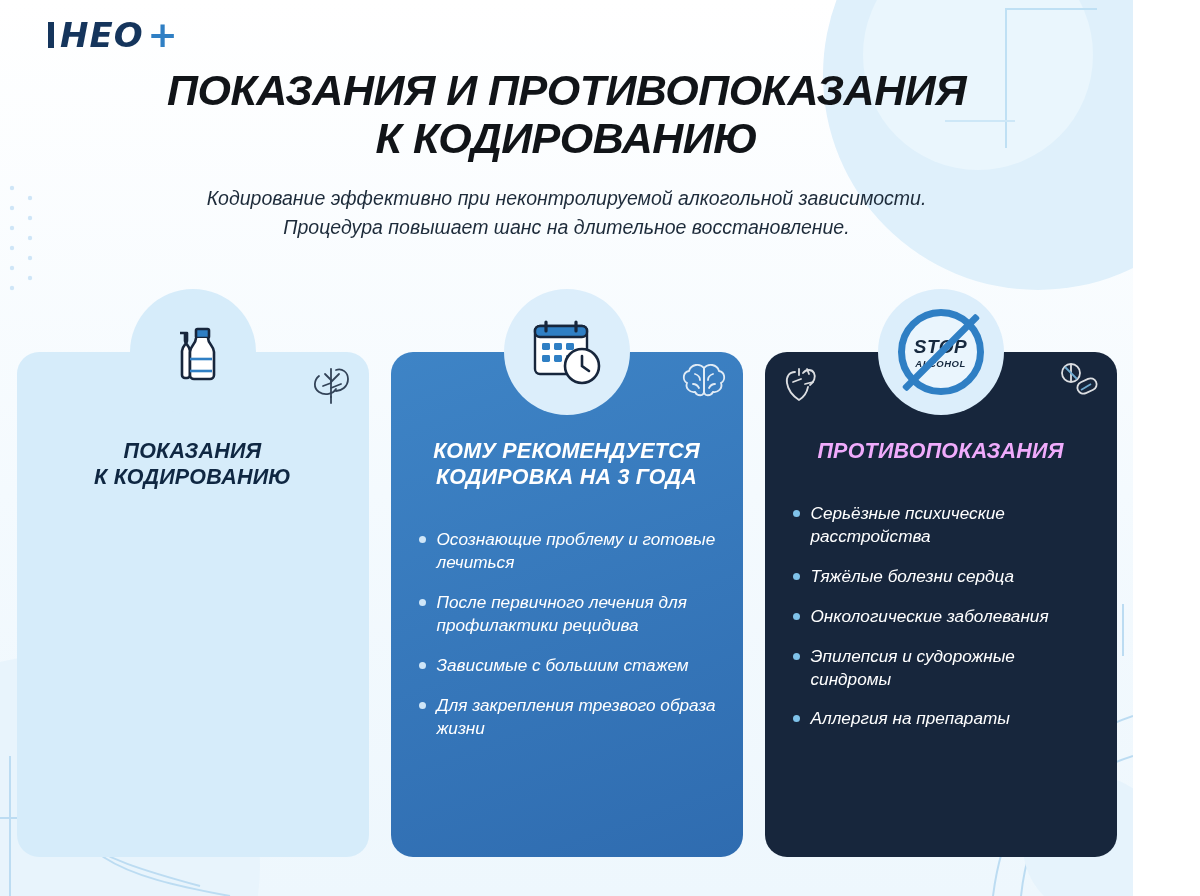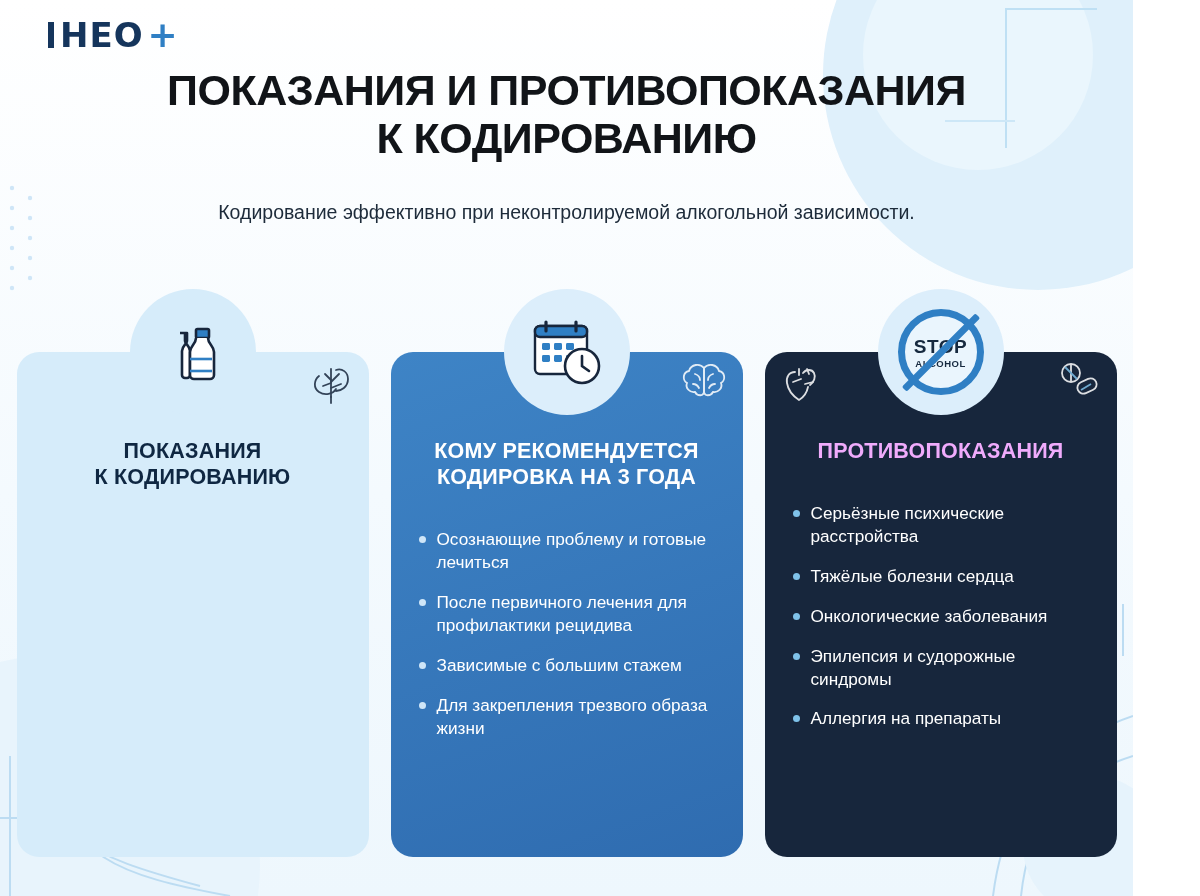--- a/index.html
+++ b/index.html
@@ -7,20 +7,21 @@
     width: 1200px; height: 896px;
     font-family: "Liberation Sans", sans-serif;
     background: #ffffff;
     overflow: hidden;
   }
   .page {
     position: relative;
     width: 1133px; height: 896px;
     background: linear-gradient(180deg, #ffffff 0%, #f4fafe 55%, #eef7fd 100%);
     overflow: hidden;
+    font-style: italic;
   }
 
   
   .bg { position: absolute; inset: 0; pointer-events: none; }
   .blob-tr {
     position: absolute; right: -120px; top: -140px;
     width: 430px; height: 430px; border-radius: 50%;
     background: #dff0fb;
   }
   .blob-tr2 {
@@ -59,21 +60,21 @@
 
   
   .header { position: relative; padding-top: 66px; text-align: center; z-index: 3; }
   .title {
     font-size: 43px; line-height: 1.12; font-weight: 800;
     letter-spacing: -0.5px; color: #111418;
     font-family: "Liberation Sans", sans-serif;
     text-transform: uppercase;
   }
   .subtitle {
-    margin-top: 36px; font-size: 19.5px; line-height: 1.45;
+    margin-top: 22px; font-size: 19.5px; line-height: 1.45;
     color: #1d2b3a; font-weight: 400;
   }
 
   
   .cards {
     position: absolute; left: 0; right: 0; top: 352px;
     display: flex; justify-content: center; gap: 22px;
     z-index: 4;
   }
   .card {
@@ -194,20 +195,21 @@
     <span class="plus">+</span>
   </div>
 
   <div class="header">
     <div class="title">
       <div>ПОКАЗАНИЯ И ПРОТИВОПОКАЗАНИЯ</div>
       <div>К КОДИРОВАНИЮ</div>
     </div>
     <div class="subtitle">
       <div>Кодирование эффективно при неконтролируемой алкогольной зависимости.</div>
+      <div>Процедура повышает шанс на длительное восстановление.</div>
     </div>
   </div>
 
   <div class="cards">
 
     <div class="card light">
       <div class="badge">
         <svg width="74" height="74" viewBox="0 0 74 74">
           <g fill="none" stroke="#17263c" stroke-width="2.6" stroke-linejoin="round">
             <path d="M24 18 h7 v8 c0 3 -5 5 -5 10 v24 a3 3 0 0 0 3 3 h2 a3 3 0 0 0 3 -3 V36 c0 -5 -5 -7 -5 -10 v-8" fill="#ffffff"></path>

